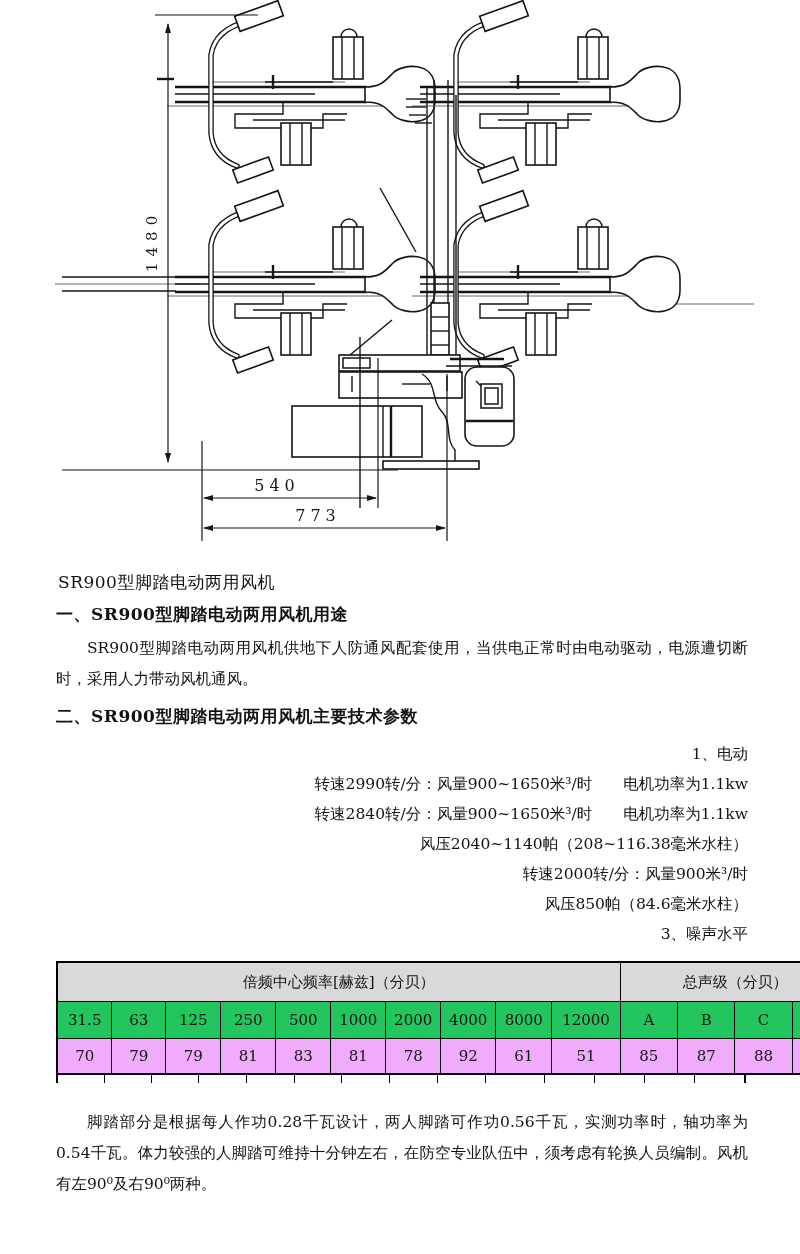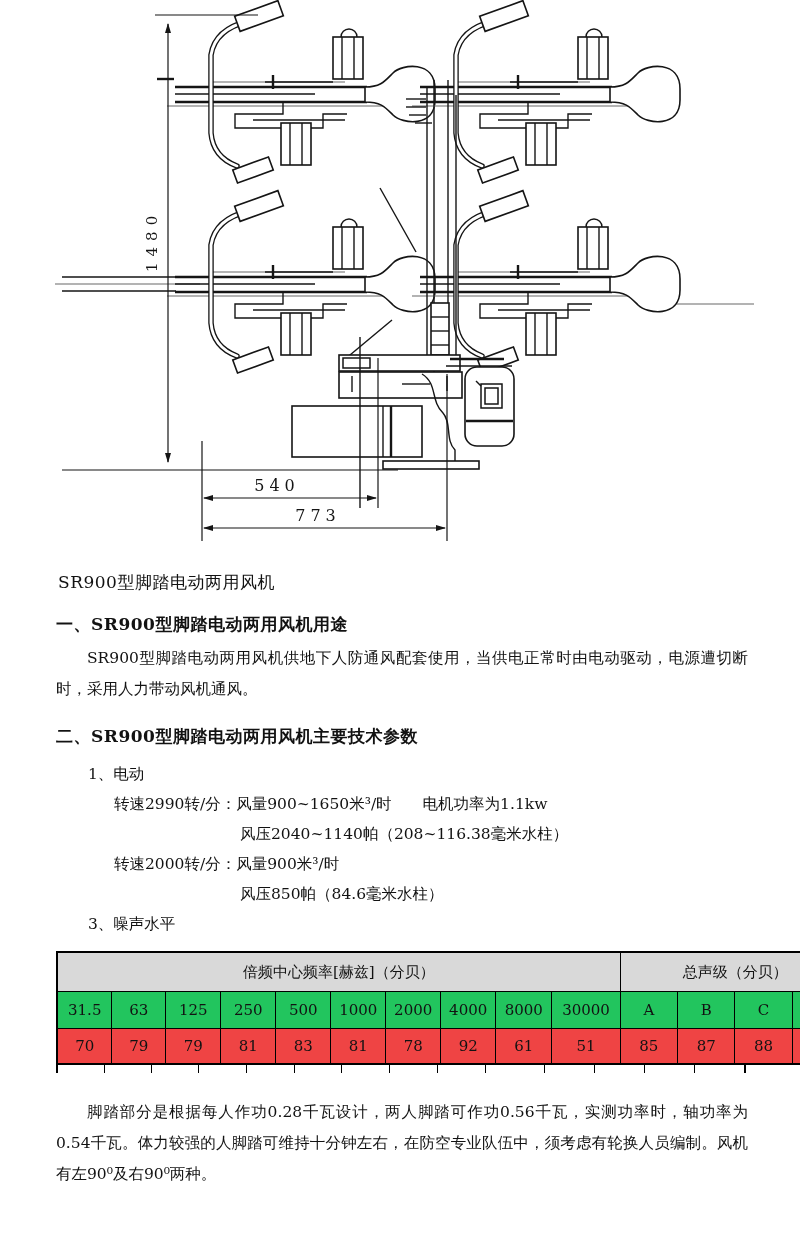--- a/index.html
+++ b/index.html
@@ -16,35 +16,35 @@
   .g{stroke:#9a9a9a;stroke-width:1.3;fill:none;}
   .wbox{fill:#ffffff;stroke:#151515;stroke-width:1.6;}
   .obox{fill:none;stroke:#151515;stroke-width:1.5;}
   .tube-o{stroke:#151515;stroke-width:5.5;fill:none;stroke-linecap:round;}
   .tube-i{stroke:#ffffff;stroke-width:2.9;fill:none;stroke-linecap:round;}
   .dim{stroke:#151515;stroke-width:1.2;fill:none;}
   .dimtxt{font-family:"DejaVu Serif","Liberation Serif",serif;font-size:16px;fill:#151515;letter-spacing:5px;}
   .dimtxt-v{font-family:"DejaVu Serif","Liberation Serif",serif;font-size:15px;fill:#151515;letter-spacing:6px;}
   
   h1.title{font-size:17px;font-weight:normal;margin:16px 0 0 2px;line-height:22px;letter-spacing:.5px;}
-  h2.sec{font-size:17px;font-weight:bold;margin:18px 0 0 0;line-height:26px;letter-spacing:.5px;}
+  h2.sec{font-size:17px;font-weight:bold;margin:8px 0 0 0;line-height:26px;letter-spacing:.5px;}
   p.para{font-size:15.5px;line-height:31px;margin:6px 0 0 0;text-align:justify;text-indent:2em;}
   .params{margin-top:10px;font-size:15.5px;}
-  .pline{display:block;line-height:30px;white-space:pre-wrap;}
+  .pline{display:block;line-height:30px;white-space:pre-wrap;text-align:right;}
   .item{margin-left:32px;}
   .spec1{margin-left:58px;}
   .spec2{margin-left:184px;}
   
   table.noise{border-collapse:collapse;table-layout:fixed;width:796px;margin-top:12px;
     font-size:15px;text-align:center;}
   table.noise td{border:1px solid #000;padding:0;}
   table.noise{border:2px solid #000;}
   tr.hdr td{background:#d9d9d9;height:38px;font-size:15px;}
   tr.freq td{background:#22c55e;height:36px;}
-  tr.val td{background:#ef4444;height:34px;}
+  tr.val td{background:#f0abfc;height:34px;}
   table.stub{border-collapse:collapse;table-layout:fixed;width:690px;margin:0;}
   table.stub td{border-left:1px solid #000;border-right:1px solid #000;border-top:none;border-bottom:none;height:8px;padding:0;}
   table.stub td:first-child{border-left:2px solid #000;}
   table.stub td:last-child{border-right:2px solid #000;}
   p.closing{font-size:15.5px;line-height:31px;margin:24px 0 0 0;text-align:justify;text-indent:2em;}
 </style>
 </head>
 <body>
 
 <svg class="drawing" width="800" height="555" viewBox="0 0 800 555" xmlns="http://www.w3.org/2000/svg">
@@ -173,20 +173,21 @@
   <h1 class="title">SR900型脚踏电动两用风机</h1>
 
   <h2 class="sec">一、SR900型脚踏电动两用风机用途</h2>
   <p class="para">SR900型脚踏电动两用风机供地下人防通风配套使用，当供电正常时由电动驱动，电源遭切断时，采用人力带动风机通风。</p>
 
   <h2 class="sec">二、SR900型脚踏电动两用风机主要技术参数</h2>
 
   <div class="params">
     <span class="pline item">1、电动</span>
     <span class="pline spec1">转速2990转/分：风量900~1650米³/时　　电机功率为1.1kw</span>
+    <span class="pline spec1">转速2840转/分：风量900~1650米³/时　　电机功率为1.1kw</span>
     <span class="pline spec2">风压2040~1140帕（208~116.38毫米水柱）</span>
     <span class="pline spec1">转速2000转/分：风量900米³/时</span>
     <span class="pline spec2">风压850帕（84.6毫米水柱）</span>
     <span class="pline item">3、噪声水平</span>
   </div>
 
   <table class="noise">
     <colgroup>
       <col style="width:46px">
         <col style="width:45px">
@@ -211,21 +212,21 @@
     <tr class="freq">
       <td>31.5</td>
       <td>63</td>
       <td>125</td>
       <td>250</td>
       <td>500</td>
       <td>1000</td>
       <td>2000</td>
       <td>4000</td>
       <td>8000</td>
-      <td>30000</td>
+      <td>12000</td>
       <td>A</td>
       <td>B</td>
       <td>C</td>
       <td>L</td>
     </tr>
     <tr class="val">
       <td>70</td>
       <td>79</td>
       <td>79</td>
       <td>81</td>

